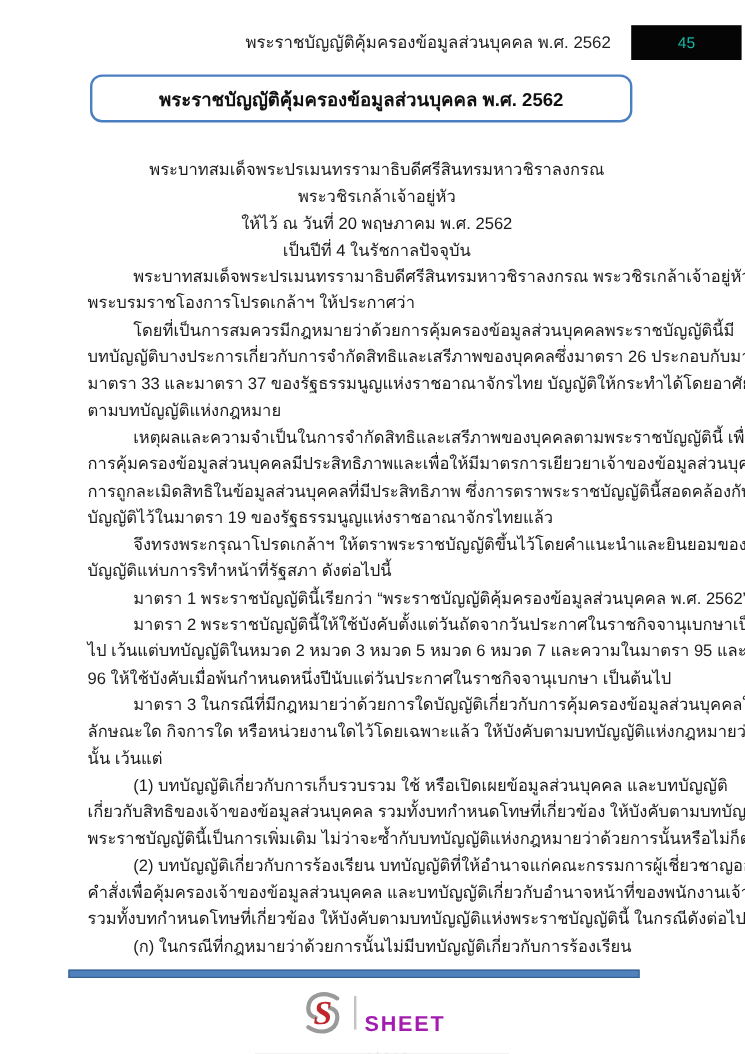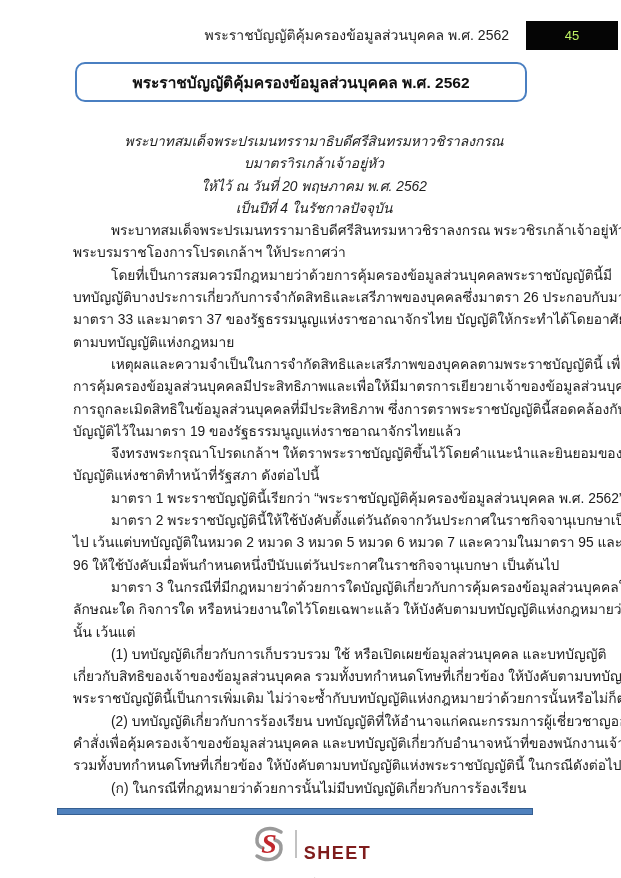--- a/index.html
+++ b/index.html
@@ -15,58 +15,58 @@
   
   .running-title{
     position:absolute;top:26px;right:112px;
     font-size:14px;line-height:18px;color:#222;
     white-space:nowrap;
   }
   .pagenum-box{
     position:absolute;left:526px;top:21px;width:92px;height:29px;
     background:#050505;
     display:flex;align-items:center;justify-content:center;
-    font-size:13px;color:#bef264;
+    font-size:13px;color:#14b8a6;
   }
   
   .title-box{
     position:absolute;left:75px;top:62px;width:452px;height:40px;
     box-sizing:border-box;
     border:2.5px solid #4a7fc1;border-radius:10px;
     display:flex;align-items:center;justify-content:center;
     font-size:15.5px;font-weight:bold;color:#111;
     white-space:nowrap;
   }
   
   .doc-lines{
     position:absolute;left:73px;top:131px;width:482px;
     font-size:13.8px;
   }
   .line{
     height:22.3px;line-height:22.3px;
     white-space:nowrap;
     overflow:visible;
   }
-  .line.center{text-align:center;font-style:italic;}
+  .line.center{text-align:center;}
   .line.indent{padding-left:38px;}
   .line b{font-weight:normal;}
   
   .footer-bar{
     position:absolute;left:57px;top:808px;width:476px;height:7px;
     background:#4f81bd;border:1px solid #365f91;box-sizing:border-box;
   }
   .footer-logo{
     position:absolute;left:0;top:820px;width:621px;height:48px;
     display:flex;align-items:center;justify-content:center;gap:7px;
   }
   .logo-mark{width:38px;height:40px;position:relative;flex:0 0 auto;}
   .logo-divider{width:2px;height:28px;background:#c2c2c2;flex:0 0 auto;}
   .logo-text{display:flex;flex-direction:column;justify-content:center;}
   .brand{
-    font-size:18px;font-weight:bold;color:#7f1d1d;
+    font-size:18px;font-weight:bold;color:#a21caf;
     letter-spacing:1.5px;line-height:19px;margin-top:40px;
   }
   .brand-sub{
     font-size:8px;color:#cccccc;letter-spacing:4px;line-height:9px;
     padding-left:2px;
     margin-top:12px;
   }
 </style>
 </head>
 <body>
@@ -78,35 +78,35 @@
   <div class="pagenum-box">
     <span>45</span>
   </div>
 
   <div class="title-box">
     <span>พระราชบัญญัติคุ้มครองข้อมูลส่วนบุคคล พ.ศ. 2562</span>
   </div>
 
   <div class="doc-lines">
       <div class="line center">พระบาทสมเด็จพระปรเมนทรรามาธิบดีศรีสินทรมหาวชิราลงกรณ</div>
-      <div class="line center">บมาตราิรเกล้าเจ้าอยู่หัว</div>
+      <div class="line center">พระวชิรเกล้าเจ้าอยู่หัว</div>
       <div class="line center">ให้ไว้ ณ วันที่ 20 พฤษภาคม พ.ศ. 2562</div>
       <div class="line center">เป็นปีที่ 4 ในรัชกาลปัจจุบัน</div>
       <div class="line indent">พระบาทสมเด็จพระปรเมนทรรามาธิบดีศรีสินทรมหาวชิราลงกรณ พระวชิรเกล้าเจ้าอยู่หัวมี</div>
       <div class="line">พระบรมราชโองการโปรดเกล้าฯ ให้ประกาศว่า</div>
       <div class="line indent">โดยที่เป็นการสมควรมีกฎหมายว่าด้วยการคุ้มครองข้อมูลส่วนบุคคลพระราชบัญญัตินี้มี</div>
       <div class="line">บทบัญญัติบางประการเกี่ยวกับการจำกัดสิทธิและเสรีภาพของบุคคลซึ่งมาตรา 26 ประกอบกับมาตรา 32</div>
       <div class="line">มาตรา 33 และมาตรา 37 ของรัฐธรรมนูญแห่งราชอาณาจักรไทย บัญญัติให้กระทำได้โดยอาศัยอำนาจ</div>
       <div class="line">ตามบทบัญญัติแห่งกฎหมาย</div>
       <div class="line indent">เหตุผลและความจำเป็นในการจำกัดสิทธิและเสรีภาพของบุคคลตามพระราชบัญญัตินี้ เพื่อให้</div>
       <div class="line">การคุ้มครองข้อมูลส่วนบุคคลมีประสิทธิภาพและเพื่อให้มีมาตรการเยียวยาเจ้าของข้อมูลส่วนบุคคลจาก</div>
       <div class="line">การถูกละเมิดสิทธิในข้อมูลส่วนบุคคลที่มีประสิทธิภาพ ซึ่งการตราพระราชบัญญัตินี้สอดคล้องกับเงื่อนไขที่</div>
       <div class="line">บัญญัติไว้ในมาตรา 19 ของรัฐธรรมนูญแห่งราชอาณาจักรไทยแล้ว</div>
       <div class="line indent">จึงทรงพระกรุณาโปรดเกล้าฯ ให้ตราพระราชบัญญัติขึ้นไว้โดยคำแนะนำและยินยอมของสภานิติ</div>
-      <div class="line">บัญญัติแห่งชาติทำหน้าที่รัฐสภา ดังต่อไปนี้</div>
+      <div class="line">บัญญัติแห่บการริทำหน้าที่รัฐสภา ดังต่อไปนี้</div>
       <div class="line indent"><b>มาตรา 1</b> พระราชบัญญัตินี้เรียกว่า “พระราชบัญญัติคุ้มครองข้อมูลส่วนบุคคล พ.ศ. 2562”</div>
       <div class="line indent"><b>มาตรา 2</b> พระราชบัญญัตินี้ให้ใช้บังคับตั้งแต่วันถัดจากวันประกาศในราชกิจจานุเบกษาเป็นต้น</div>
       <div class="line">ไป เว้นแต่บทบัญญัติในหมวด 2 หมวด 3 หมวด 5 หมวด 6 หมวด 7 และความในมาตรา 95 และมาตรา</div>
       <div class="line">96 ให้ใช้บังคับเมื่อพ้นกำหนดหนึ่งปีนับแต่วันประกาศในราชกิจจานุเบกษา เป็นต้นไป</div>
       <div class="line indent"><b>มาตรา 3</b> ในกรณีที่มีกฎหมายว่าด้วยการใดบัญญัติเกี่ยวกับการคุ้มครองข้อมูลส่วนบุคคลใน</div>
       <div class="line">ลักษณะใด กิจการใด หรือหน่วยงานใดไว้โดยเฉพาะแล้ว ให้บังคับตามบทบัญญัติแห่งกฎหมายว่าด้วยการ</div>
       <div class="line">นั้น เว้นแต่</div>
       <div class="line indent">(1) บทบัญญัติเกี่ยวกับการเก็บรวบรวม ใช้ หรือเปิดเผยข้อมูลส่วนบุคคล และบทบัญญัติ</div>
       <div class="line">เกี่ยวกับสิทธิของเจ้าของข้อมูลส่วนบุคคล รวมทั้งบทกำหนดโทษที่เกี่ยวข้อง ให้บังคับตามบทบัญญัติแห่ง</div>
       <div class="line">พระราชบัญญัตินี้เป็นการเพิ่มเติม ไม่ว่าจะซ้ำกับบทบัญญัติแห่งกฎหมายว่าด้วยการนั้นหรือไม่ก็ตาม</div>

